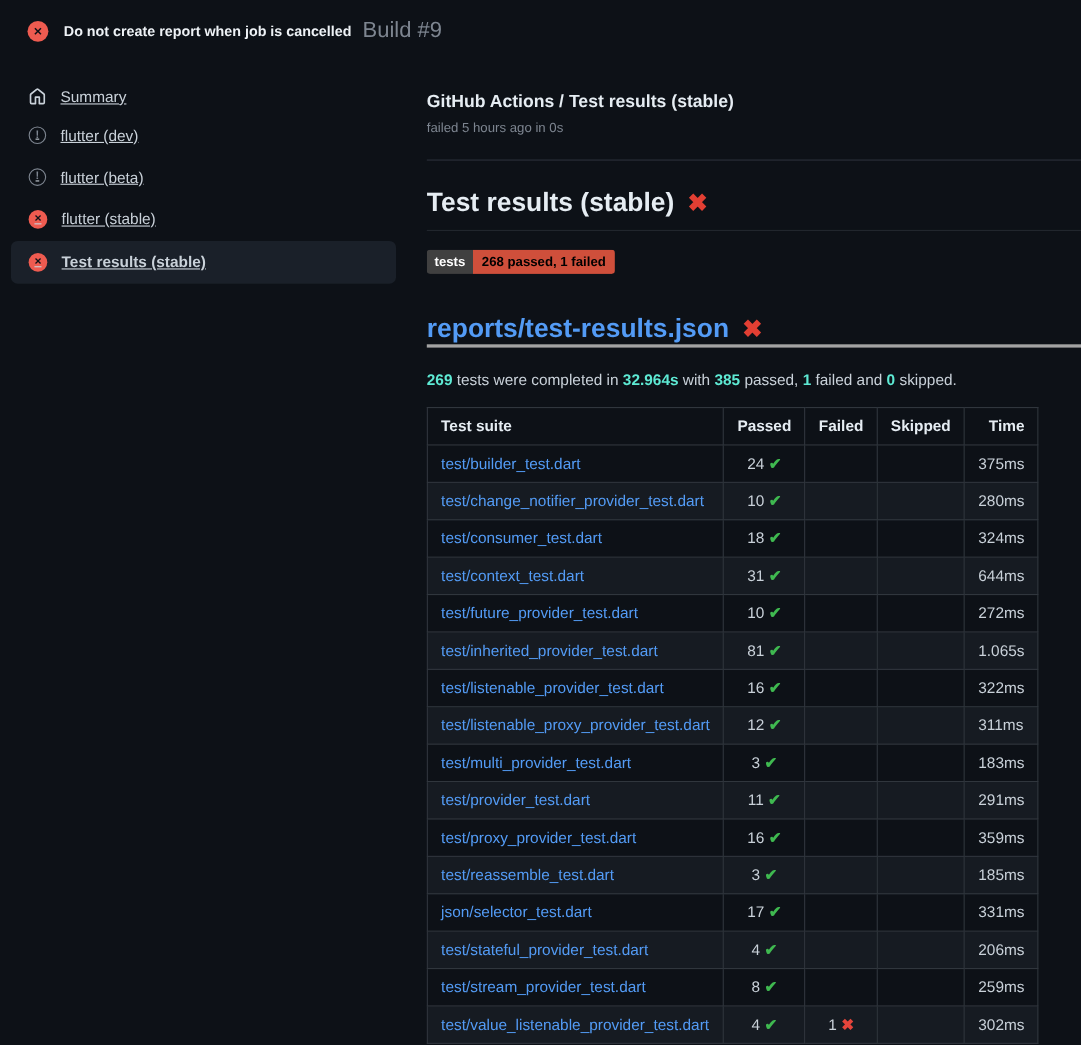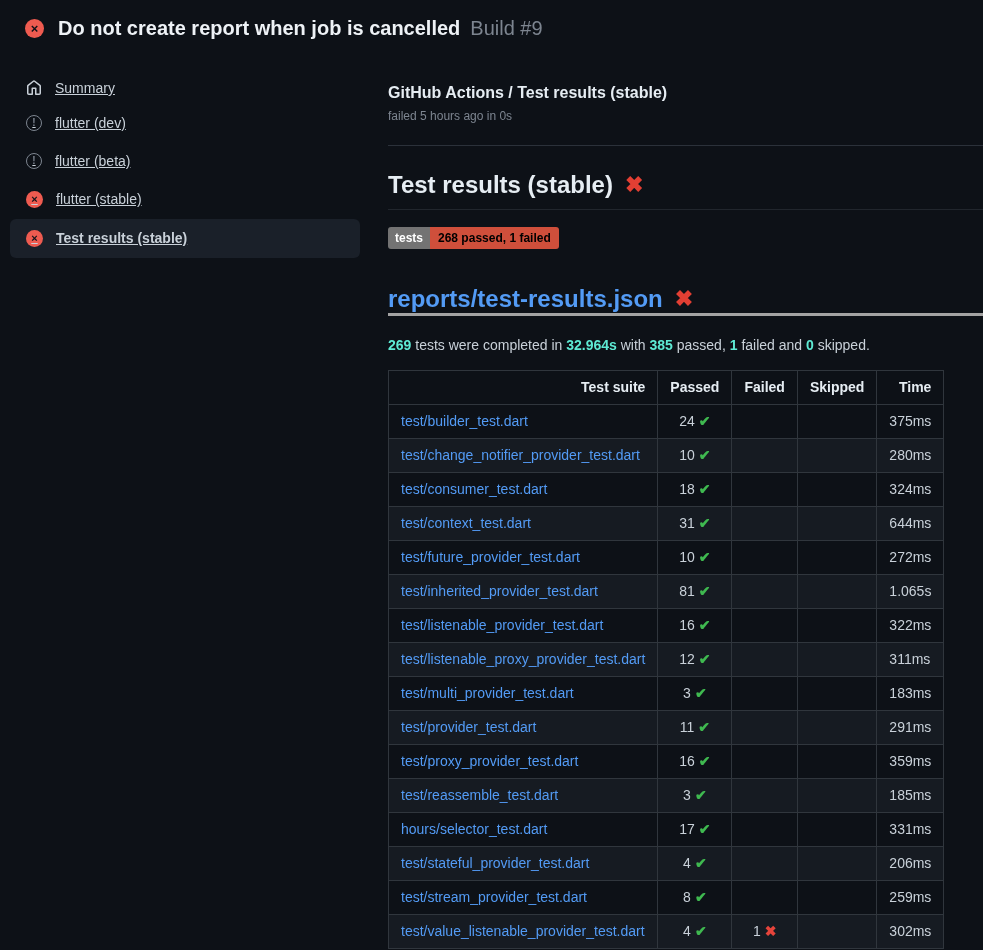--- a/index.html
+++ b/index.html
@@ -13,21 +13,21 @@
   .top-header {
     display:flex; align-items:center; gap:14px;
     padding:17px 24px 14px 25px;
   }
   .status-circle {
     width:19px; height:19px; border-radius:50%;
     background:#ee5b50; color:#0d1117;
     display:flex; align-items:center; justify-content:center;
     font-weight:700; font-size:13px; line-height:1; flex:none;
   }
-  .run-title { font-size:20px; font-weight:700; color:#eef2f6; }
+  .run-title { font-size:13px; font-weight:700; color:#eef2f6; }
   .run-build { font-size:20px; font-weight:400; color:#7d8590; margin-left:-4px; }
 
   
   .layout { display:flex; align-items:flex-start; }
   .sidebar { width:370px; flex:none; padding:18px 10px 0 10px; }
   .main { flex:1; padding:30px 0 0 18px; min-width:0; }
 
   
   .side-item {
     display:flex; align-items:flex-start; gap:13px;
@@ -60,21 +60,21 @@
 
   h1.section-title {
     margin-top:25px; font-size:24px; font-weight:700; color:#e6edf3;
     padding-bottom:10px; border-bottom:1px solid #21262d;
     display:flex; align-items:center; gap:12px;
   }
   .x-mark { color:#e23f33; font-weight:700; font-size:22px; line-height:1; }
 
   .badge { display:inline-flex; margin-top:17px; font-size:12px; font-weight:700;
     border-radius:3px; overflow:hidden; line-height:1; }
-  .badge .badge-key { background:#737373; color:#fff; padding:5px 7px; }
+  .badge .badge-key { background:#404040; color:#fff; padding:5px 7px; }
   .badge .badge-val { background:#cf4f3b; color:#000000; padding:5px 8px; }
 
   h2.report-title {
     margin-top:36px; font-size:24px; font-weight:700;
     border-bottom:3px solid #a3a3a3;
     display:flex; align-items:center; gap:12px;
   }
   h2.report-title a { color:#539bf5; text-decoration:none; }
 
   .summary-line { margin-top:21px; font-size:14px; color:#c9d1d9; }
@@ -83,21 +83,21 @@
   
   table.results {
     margin-top:17px; border-collapse:collapse; font-size:14px;
     width:555px;
   }
   table.results th, table.results td {
     border:1px solid #30363d; padding:7px 12px; line-height:19px;
     white-space:nowrap;
   }
   table.results th { font-weight:700; color:#e6edf3; text-align:center; }
-  table.results th.col-suite { text-align:right; }
+  table.results th.col-suite { text-align:left; }
   table.results th.col-time { text-align:right; }
   table.results tbody tr:nth-child(2n) { background:#161b22; }
   td.cell-suite { width:274px; }
   td.cell-suite a { color:#539bf5; text-decoration:none; }
   td.cell-passed { width:70px; text-align:center; }
   td.cell-failed { width:66px; text-align:center; }
   td.cell-skipped { width:79px; }
   td.cell-time { width:66px; }
   .check-ic { color:#3fb950; font-weight:700; margin-left:4px; }
   .fail-ic { color:#e5443b; font-weight:700; margin-left:4px; }
@@ -255,21 +255,21 @@
             <td class="cell-time">359ms</td>
           </tr>
           <tr>
             <td class="cell-suite"><a href="#">test/reassemble_test.dart</a></td>
             <td class="cell-passed"><span>3</span><span class="check-ic">✔</span></td>
             <td class="cell-failed"></td>
             <td class="cell-skipped"></td>
             <td class="cell-time">185ms</td>
           </tr>
           <tr>
-            <td class="cell-suite"><a href="#">hours/selector_test.dart</a></td>
+            <td class="cell-suite"><a href="#">json/selector_test.dart</a></td>
             <td class="cell-passed"><span>17</span><span class="check-ic">✔</span></td>
             <td class="cell-failed"></td>
             <td class="cell-skipped"></td>
             <td class="cell-time">331ms</td>
           </tr>
           <tr>
             <td class="cell-suite"><a href="#">test/stateful_provider_test.dart</a></td>
             <td class="cell-passed"><span>4</span><span class="check-ic">✔</span></td>
             <td class="cell-failed"></td>
             <td class="cell-skipped"></td>

